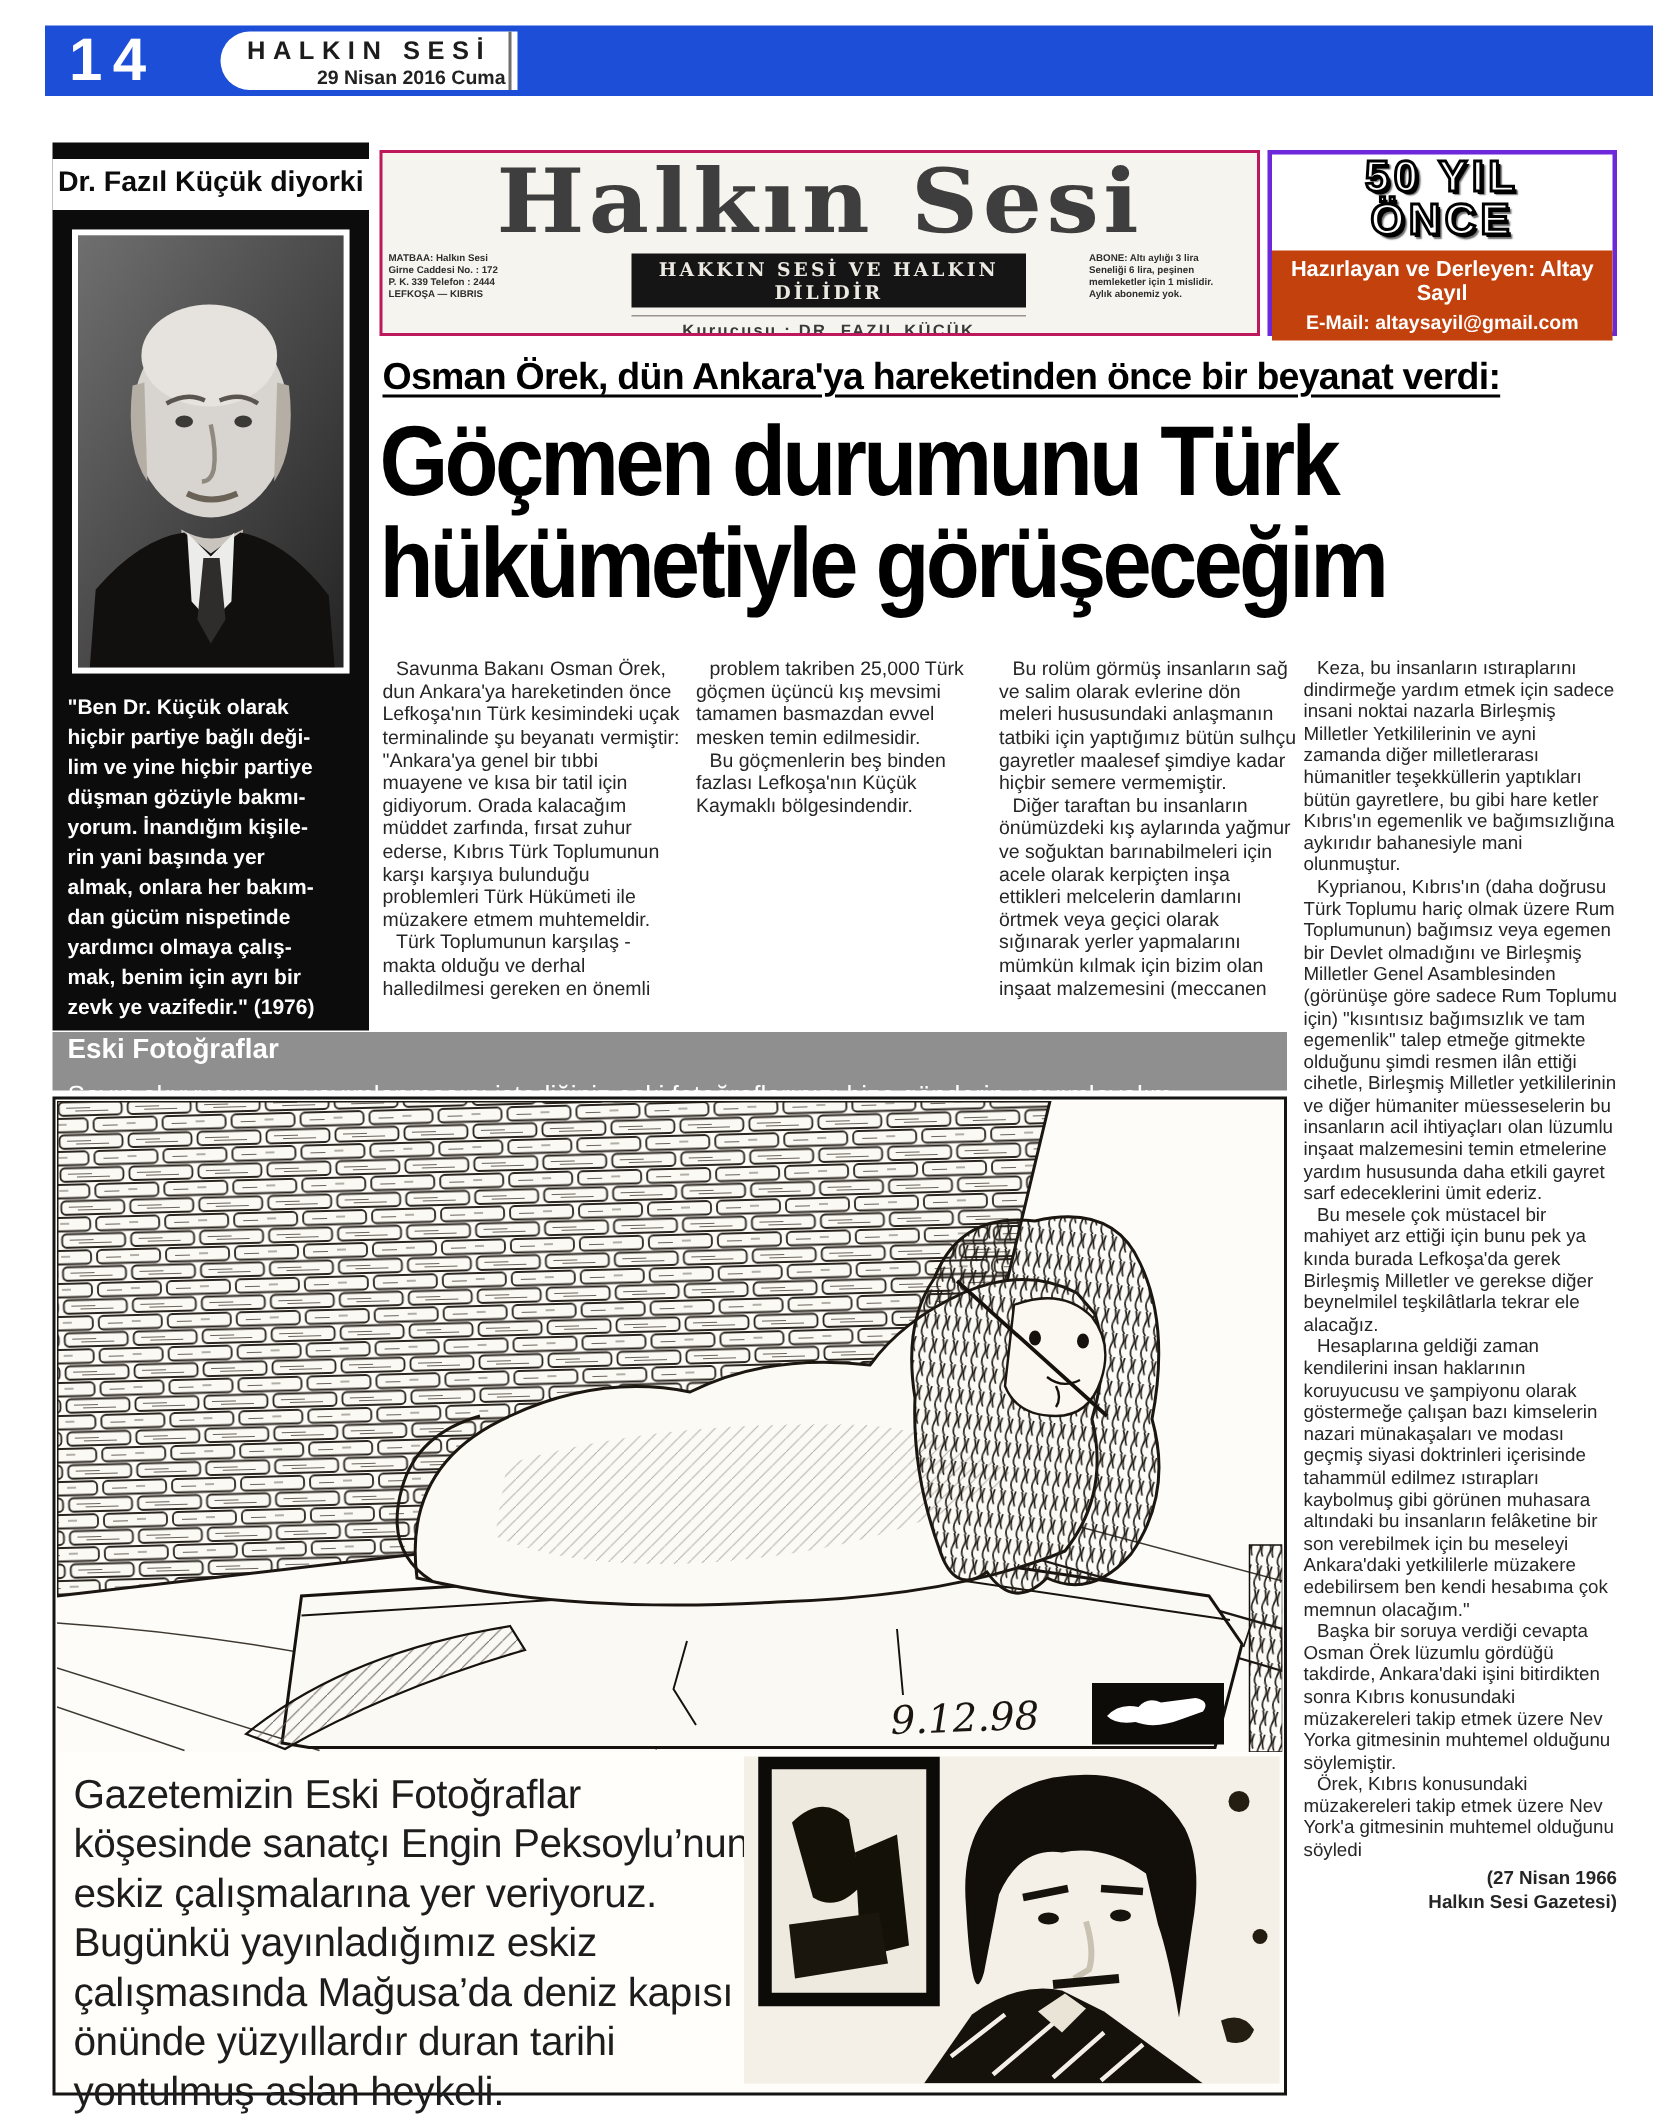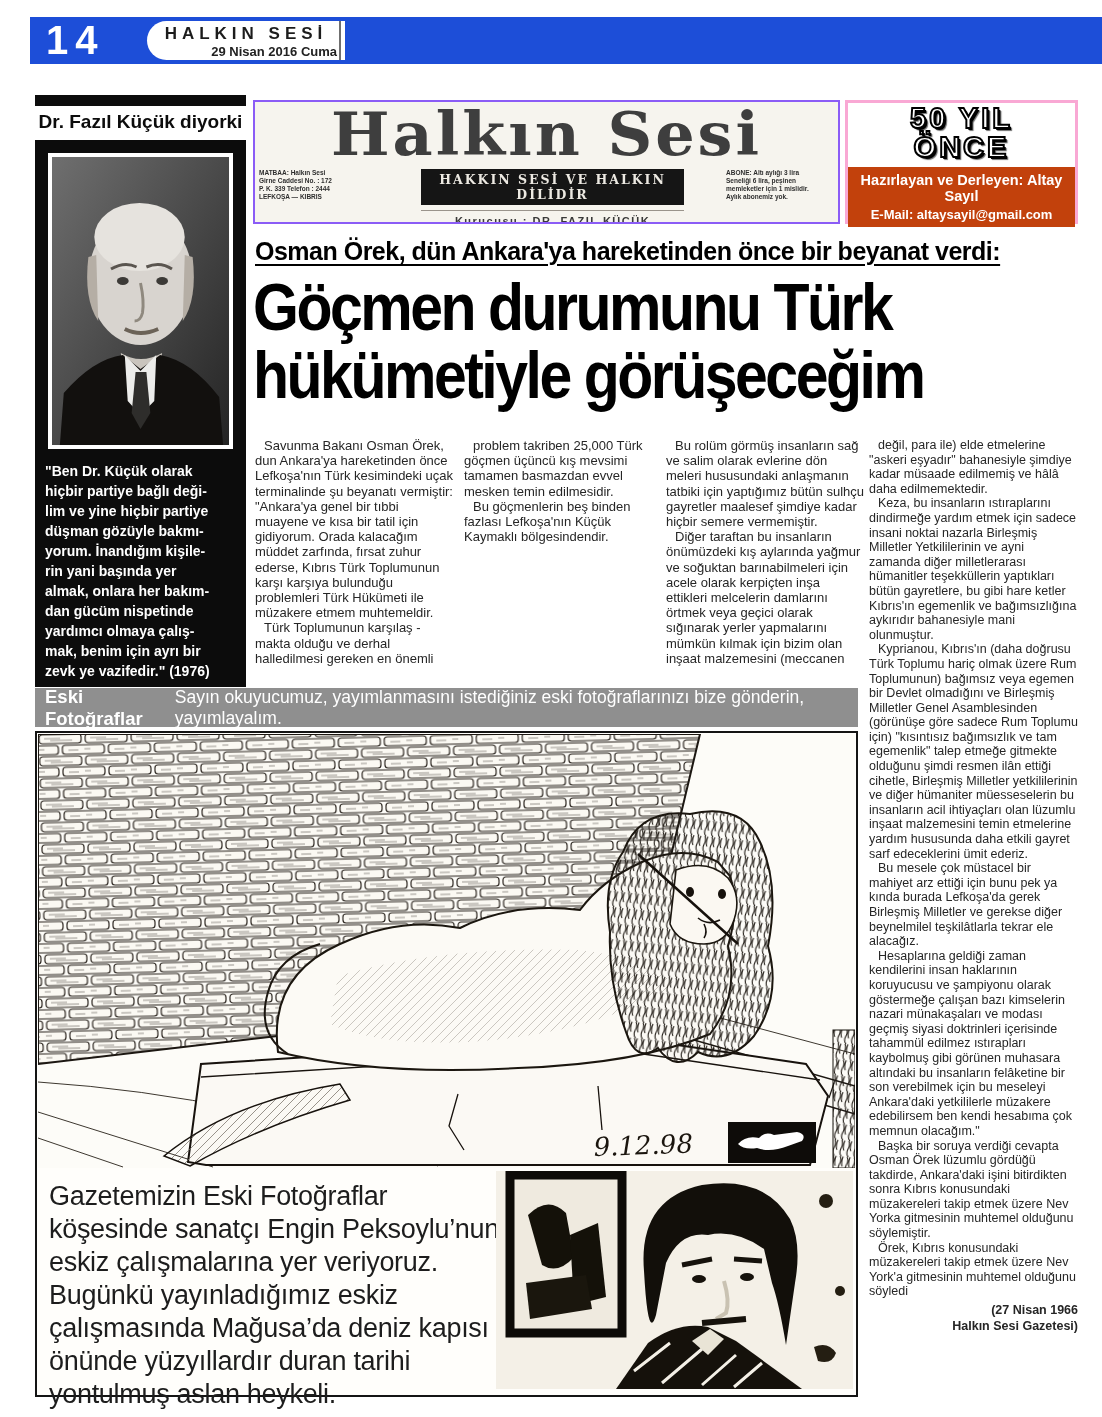--- a/index.html
+++ b/index.html
@@ -21,39 +21,39 @@
   
   .sidebar{left:35px;top:95px;width:211px;height:592px;background:#0c0c0c;box-sizing:border-box;}
   .sidebar-title{margin-top:11px;background:#fff;text-align:center;font-weight:bold;
                  font-size:19px;color:#0c0c0c;padding:5px 0 7px;}
   .photo-frame{margin:13px 13px 0;border:4px solid #fff;height:288px;background:#3a3a3a;overflow:hidden;}
   .photo-frame svg{display:block;width:100%;height:100%;}
   .sidebar-quote{color:#fff;font-weight:bold;font-size:14px;line-height:20px;
                  padding:12px 8px 0 10px;white-space:pre-line;}
 
   
-  .masthead{left:253px;top:100px;width:587px;height:124px;border:2px solid #8b5cf6;
+  .masthead{left:253px;top:100px;width:587px;height:124px;border:2px solid #be185d;
             background:#f6f4ee;box-sizing:border-box;overflow:hidden;}
   .masthead-title{text-align:center;font-family:"DejaVu Serif",serif;font-weight:bold;
                   font-size:62px;line-height:64px;color:#3e3e3e;letter-spacing:3px;
                   transform:scaleY(0.95);margin-top:1px;}
   .masthead-row{display:flex;justify-content:space-between;align-items:flex-start;
                 padding:2px 4px 0 4px;gap:36px;}
   .small-print{font-size:6.5px;font-weight:bold;color:#2e2e2e;line-height:8px;
                filter:blur(0.4px);white-space:pre-line;width:120px;}
   .small-print.right{width:108px;}
   .masthead-center{flex:1;padding:0 6px;}
   .slogan-bar{background:#151515;color:#ece9e2;font-family:"DejaVu Serif",serif;
               font-size:12.5px;font-weight:bold;letter-spacing:2px;text-align:center;
               padding:3px 4px;}
   .founder{text-align:center;font-size:11px;font-weight:bold;color:#3a3a3a;
            letter-spacing:1.5px;margin-top:5px;border-top:1px solid #9a948c;padding-top:4px;}
 
   
-  .fifty-box{left:845px;top:100px;width:233px;height:124px;border:3px solid #f9a8d4;
+  .fifty-box{left:845px;top:100px;width:233px;height:124px;border:3px solid #6d28d9;
              box-sizing:border-box;background:#fff;}
   .fifty-top{height:63px;text-align:center;padding-top:1px;}
   .fifty-line{font-weight:bold;font-size:29px;line-height:29px;letter-spacing:3px;color:#fff;
               -webkit-text-stroke:2px #000;text-shadow:2px 2px 0 #000,3px 3px 1px #6e6e6e;}
   .fifty-bottom{background:#c2410c;color:#fff;text-align:center;padding-top:5px;height:55px;}
   .fifty-prepared{font-size:14.5px;font-weight:bold;}
   .fifty-email{font-size:13px;font-weight:bold;margin-top:3px;}
 
   
   .kicker{left:255px;top:237px;width:828px;font-size:25px;font-weight:bold;color:#000;
@@ -67,21 +67,21 @@
   .article-col p{margin:0;text-indent:9px;}
   .col-1{left:255px;width:200px;}
   .col-2{left:464px;width:200px;}
   .col-3{left:666px;width:198px;}
   .col-4{left:869px;width:209px;font-size:12.5px;line-height:14.6px;}
   .credit{font-weight:bold;text-align:right;margin-top:3px;line-height:16px;}
   .credit div{text-indent:0;}
 
   
   .old-banner{left:35px;top:688px;width:823px;height:39px;background:#8f8f8f;color:#fff;
-              display:flex;align-items:center;padding-left:10px;box-sizing:border-box;}
+              display:flex;gap:10px;padding-left:10px;box-sizing:border-box;flex-direction:column;}
   .old-banner .b-title{font-weight:bold;font-size:18.5px;}
   .old-banner .b-text{font-size:17.5px;}
 
   
   .lower-box{left:35px;top:731px;width:823px;height:666px;border:2px solid #141414;
              box-sizing:border-box;background:#fffefb;}
   .sketch-wrap{position:absolute;left:1px;top:1px;width:817px;height:434px;overflow:hidden;}
   .sketch-wrap svg{display:block;}
   .lower-caption{position:absolute;left:12px;top:447px;width:452px;font-size:27px;
                  line-height:33px;color:#1d1d1d;letter-spacing:-0.3px;}
@@ -181,21 +181,20 @@
 </div>
 <div class="abs article-col col-2">
   <p>problem takriben 25,000 Türk göçmen üçüncü kış mevsimi tamamen basmazdan evvel mesken temin edilmesidir.</p>
   <p>Bu göçmenlerin beş binden fazlası Lefkoşa'nın Küçük Kaymaklı bölgesindendir.</p>
 </div>
 <div class="abs article-col col-3">
   <p>Bu rolüm görmüş insanların sağ ve salim olarak evlerine dön meleri hususundaki anlaşmanın tatbiki için yaptığımız bütün sulhçu gayretler maalesef şimdiye kadar hiçbir semere vermemiştir.</p>
   <p>Diğer taraftan bu insanların önümüzdeki kış aylarında yağmur ve soğuktan barınabilmeleri için acele olarak kerpiçten inşa ettikleri melcelerin damlarını örtmek veya geçici olarak sığınarak yerler yapmalarını mümkün kılmak için bizim olan inşaat malzemesini (meccanen</p>
 </div>
 <div class="abs article-col col-4">
-  <p>değil, para ile) elde etmelerine "askeri eşyadır" bahanesiyle şimdiye kadar müsaade edilmemiş ve hâlâ daha edilmemektedir.</p>
   <p>Keza, bu insanların ıstıraplarını dindirmeğe yardım etmek için sadece insani noktai nazarla Birleşmiş Milletler Yetkililerinin ve ayni zamanda diğer milletlerarası hümanitler teşekküllerin yaptıkları bütün gayretlere, bu gibi hare ketler Kıbrıs'ın egemenlik ve bağımsızlığına aykırıdır bahanesiyle mani olunmuştur.</p>
   <p>Kyprianou, Kıbrıs'ın (daha doğrusu Türk Toplumu hariç olmak üzere Rum Toplumunun) bağımsız veya egemen bir Devlet olmadığını ve Birleşmiş Milletler Genel Asamblesinden (görünüşe göre sadece Rum Toplumu için) "kısıntısız bağımsızlık ve tam egemenlik" talep etmeğe gitmekte olduğunu şimdi resmen ilân ettiği cihetle, Birleşmiş Milletler yetkililerinin ve diğer hümaniter müesseselerin bu insanların acil ihtiyaçları olan lüzumlu inşaat malzemesini temin etmelerine yardım hususunda daha etkili gayret sarf edeceklerini ümit ederiz.</p>
   <p>Bu mesele çok müstacel bir mahiyet arz ettiği için bunu pek ya kında burada Lefkoşa'da gerek Birleşmiş Milletler ve gerekse diğer beynelmilel teşkilâtlarla tekrar ele alacağız.</p>
   <p>Hesaplarına geldiği zaman kendilerini insan haklarının koruyucusu ve şampiyonu olarak göstermeğe çalışan bazı kimselerin nazari münakaşaları ve modası geçmiş siyasi doktrinleri içerisinde tahammül edilmez ıstırapları kaybolmuş gibi görünen muhasara altındaki bu insanların felâketine bir son verebilmek için bu meseleyi Ankara'daki yetkililerle müzakere edebilirsem ben kendi hesabıma çok memnun olacağım."</p>
   <p>Başka bir soruya verdiği cevapta Osman Örek lüzumlu gördüğü takdirde, Ankara'daki işini bitirdikten sonra Kıbrıs konusundaki müzakereleri takip etmek üzere Nev Yorka gitmesinin muhtemel olduğunu söylemiştir.</p>
   <p>Örek, Kıbrıs konusundaki müzakereleri takip etmek üzere Nev York'a gitmesinin muhtemel olduğunu söyledi</p>
   <div class="credit">
     <div>(27 Nisan 1966</div>
     <div>Halkın Sesi Gazetesi)</div>
   </div>

